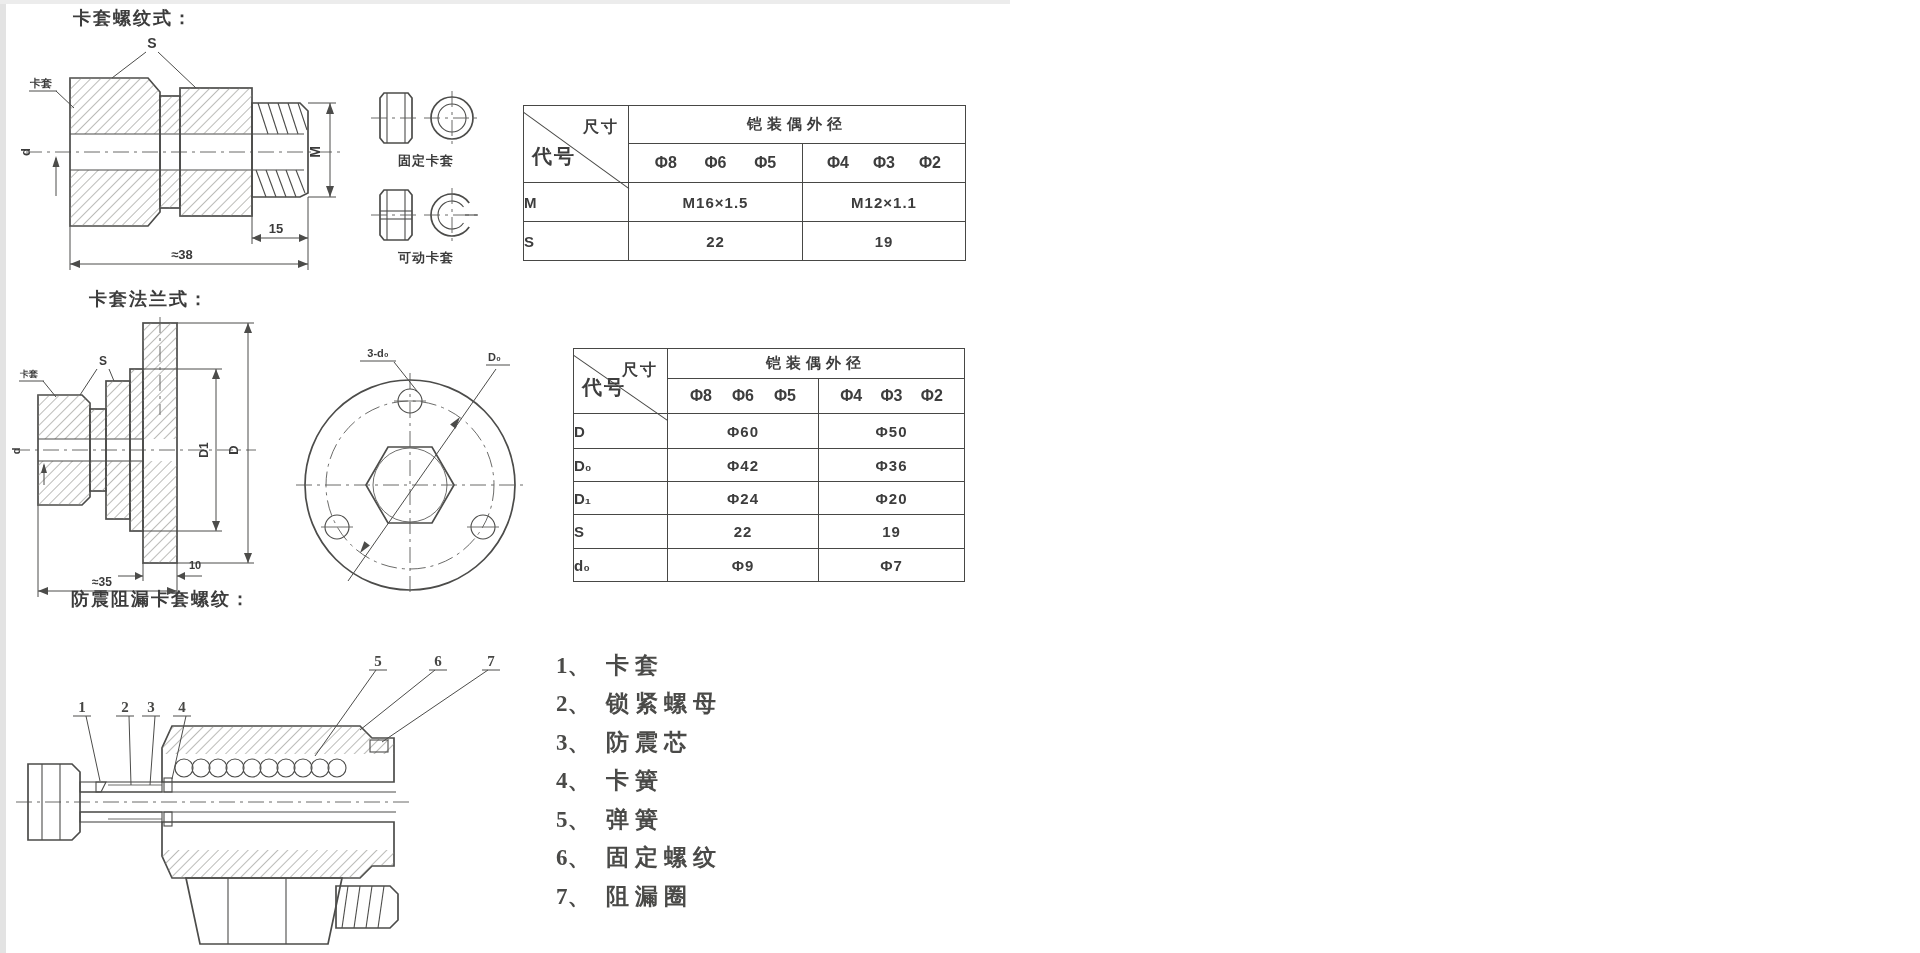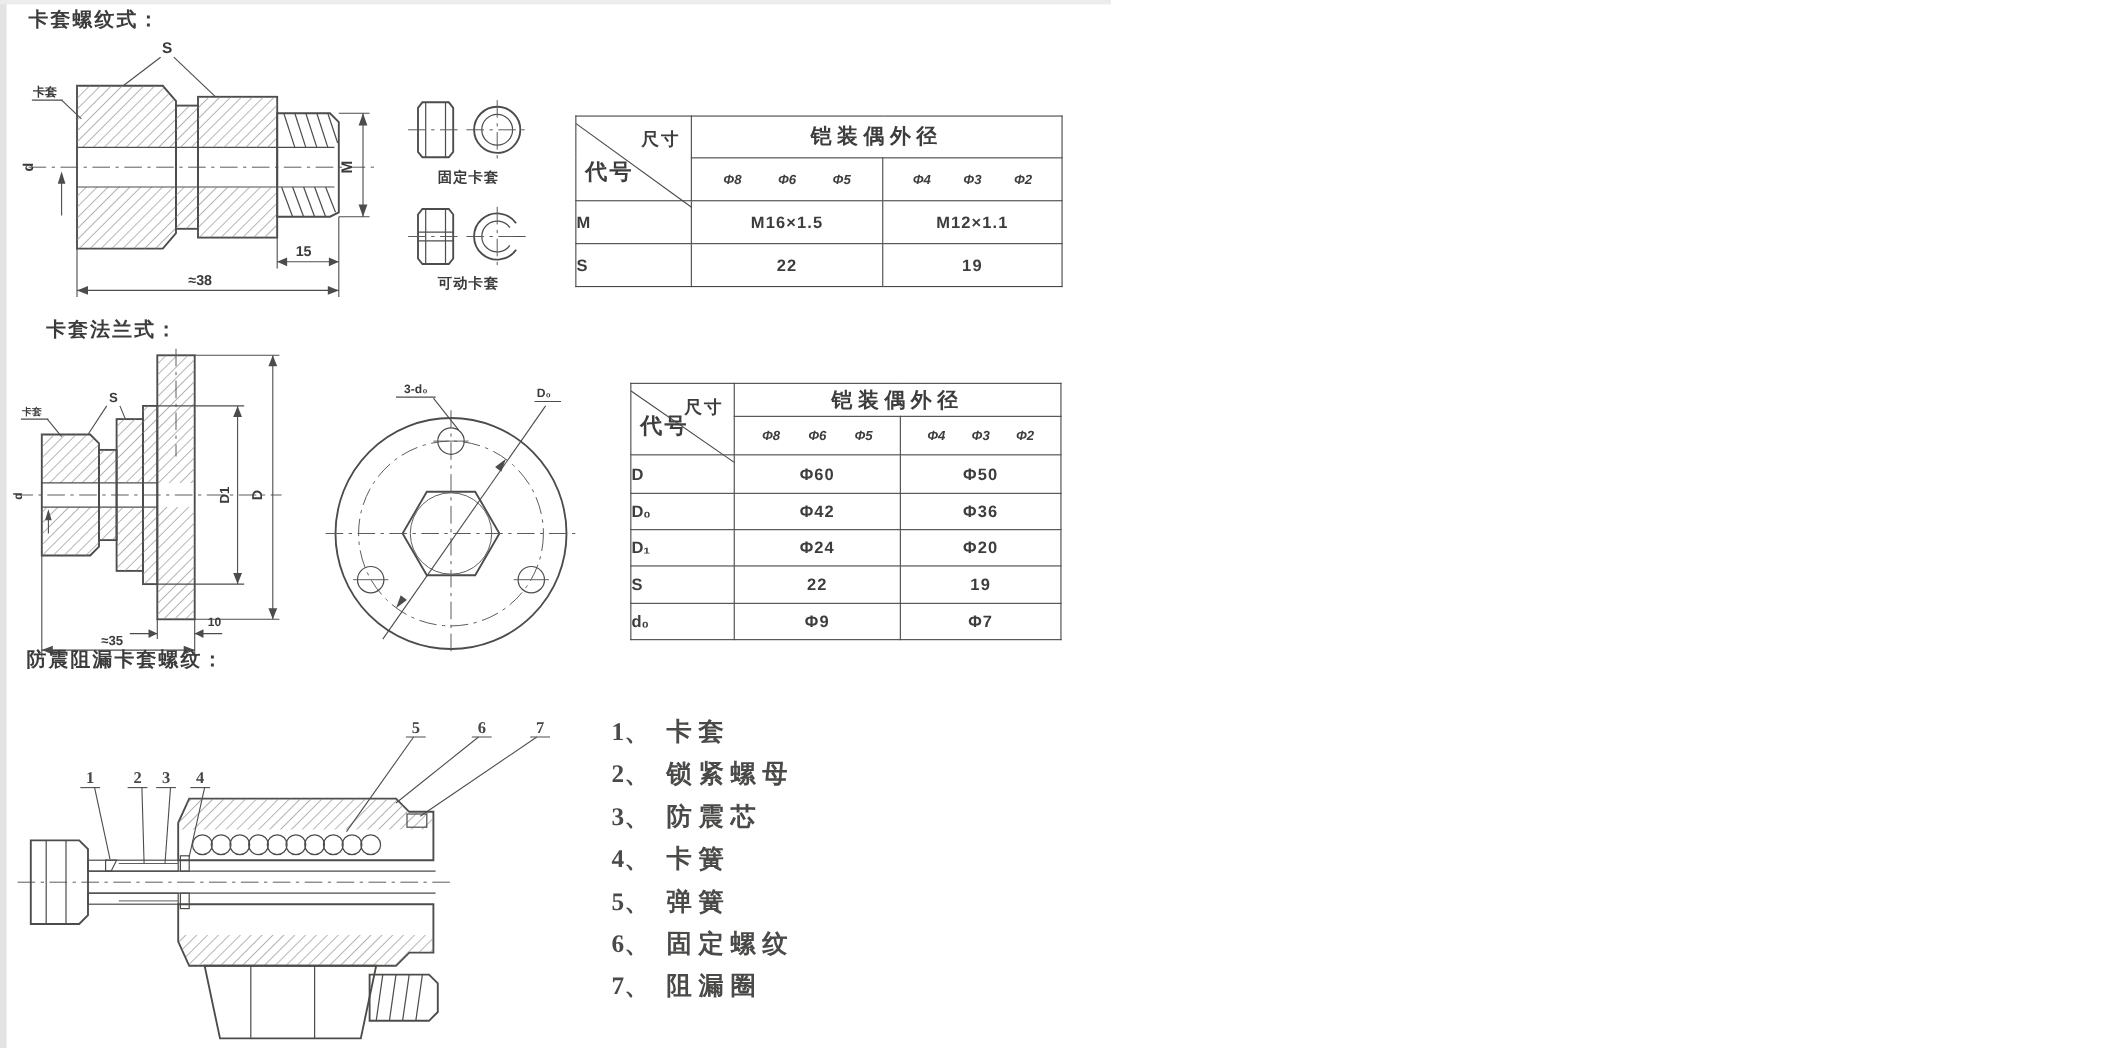--- a/index.html
+++ b/index.html
@@ -1,21 +1,21 @@
 <!DOCTYPE html>
 <html><head>
 <meta charset="utf-8">
 <style>
   html,body{margin:0;padding:0;background:#ffffff;}
   .page{position:relative;width:1920px;height:953px;background:#ffffff;overflow:hidden;
         font-family:"Liberation Sans","DejaVu Sans",sans-serif;color:#3b3b3b;}
   .edge-left{position:absolute;left:0;top:0;width:6px;height:953px;background:#e3e3e3;}
   .edge-top{position:absolute;left:0;top:0;width:1010px;height:4px;background:#ececec;}
 
-  .sec-title{position:absolute;font-size:18px;font-weight:bold;letter-spacing:2px;color:#3c3c3c;}
+  .sec-title{position:absolute;font-size:18px;font-weight:bold;letter-spacing:2px;color:#3c3c3c;margin-left:47px;}
 
   .abs{position:absolute;}
 
   
   .ol{fill:none;stroke:#4c4c4a;stroke-width:1.7;stroke-linejoin:miter;}
   .tl{fill:none;stroke:#4c4c4a;stroke-width:1.1;}
   .thin{fill:none;stroke:#5d5d5b;stroke-width:0.9;}
   .cl{fill:none;stroke:#5a5a58;stroke-width:0.9;stroke-dasharray:16 5 3 5;}
   .dim{fill:none;stroke:#4c4c4a;stroke-width:1;}
   .arr{fill:#4c4c4a;stroke:none;}
@@ -24,22 +24,22 @@
 
   
   table.spec{position:absolute;border-collapse:collapse;table-layout:fixed;background:#fff;}
   table.spec, table.spec td{border:1.6px solid #474745;}
   table.spec td{padding:0;vertical-align:middle;font-weight:bold;color:#3d3d3d;}
   .corner{position:relative;}
   .corner-wrap{position:relative;width:100%;height:100%;margin-top:12px;}
   .c-top{position:absolute;top:5px;right:9px;font-size:16px;letter-spacing:2px;}
   .c-bot{position:absolute;bottom:18px;left:8px;font-size:20px;letter-spacing:2px;}
   .diag{position:absolute;top:0;left:0;border-top:1.2px solid #474745;transform-origin:0 0;}
-  .span-h{text-align:center;font-size:19px;letter-spacing:5px;}
-  .phi-row{display:flex;justify-content:space-around;align-items:center;padding:0 12px;font-size:12px;font-style:italic;}
+  .span-h{text-align:center;font-size:15px;letter-spacing:5px;}
+  .phi-row{display:flex;justify-content:space-around;align-items:center;padding:0 12px;font-size:16px;}
   td.code{padding-left:20px;font-size:15px;}
   td.code2{padding-left:14px;font-size:15px;}
   td.val{text-align:center;font-size:15px;letter-spacing:1px;}
 
   
   .legend{position:absolute;}
   .legend-item{height:38.5px;font-family:"Liberation Serif","DejaVu Serif",serif;
                font-size:23px;color:#4a4a48;font-weight:bold;display:flex;align-items:center;}
   .lg-no{display:inline-block;min-width:42px;}
   .lg-label{letter-spacing:6px;margin-left:8px;}

